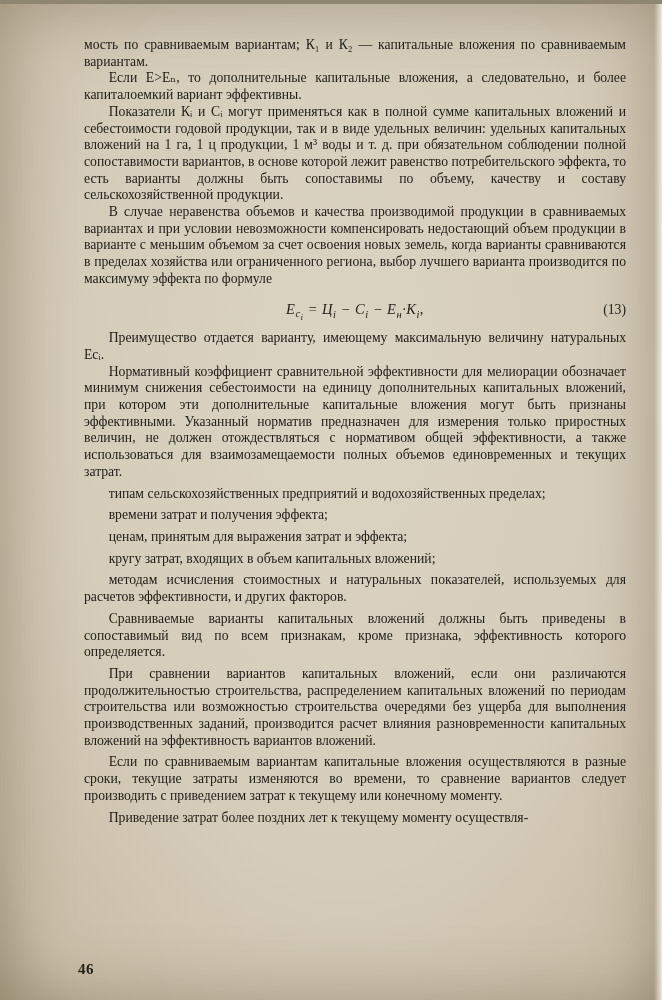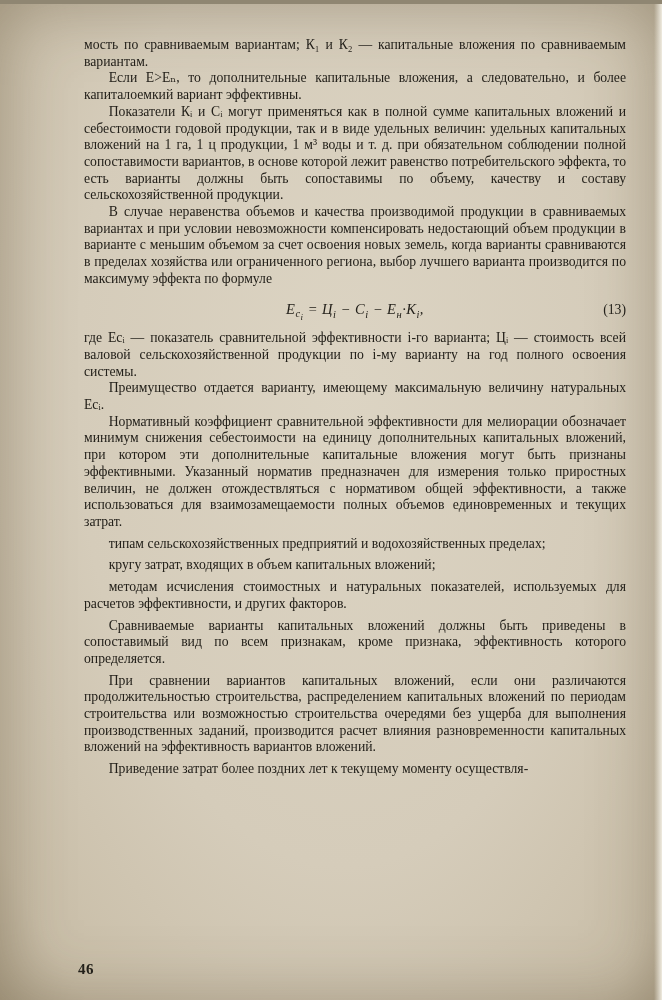--- a/index.html
+++ b/index.html
@@ -64,26 +64,28 @@
     <p class="para no-indent">мость по сравниваемым вариантам; К₁ и К₂ — капитальные вложения по сравниваемым вариантам.</p>
     <p class="para">Если Е&gt;Еₙ, то дополнительные капитальные вложения, а следовательно, и более капиталоемкий вариант эффективны.</p>
     <p class="para">Показатели Кᵢ и Сᵢ могут применяться как в полной сумме капитальных вложений и себестоимости годовой продукции, так и в виде удельных величин: удельных капитальных вложений на 1 га, 1 ц продукции, 1 м³ воды и т. д. при обязательном соблюдении полной сопоставимости вариантов, в основе которой лежит равенство потребительского эффекта, то есть варианты должны быть сопоставимы по объему, качеству и составу сельскохозяйственной продукции.</p>
     <p class="para">В случае неравенства объемов и качества производимой продукции в сравниваемых вариантах и при условии невозможности компенсировать недостающий объем продукции в варианте с меньшим объемом за счет освоения новых земель, когда варианты сравниваются в пределах хозяйства или ограниченного региона, выбор лучшего варианта производится по максимуму эффекта по формуле</p>
 
     <div class="formula-line">
       <span class="formula"><span>Е</span><sub><span>с</span><sub>i</sub></sub> <span>=</span> <span>Ц</span><sub>i</sub> <span>−</span> <span>С</span><sub>i</sub> <span>−</span> <span>Е</span><sub>н</sub><span>·</span><span>К</span><sub>i</sub><span>,</span></span>
       <span class="formula-num">(13)</span>
     </div>
 
-    <p class="para no-indent">где Есᵢ — показатель сравнительной эффективности i-го варианта; Цᵢ — стоимость всей валовой сельскохозяйственной продукции по i-му варианту на год полного освоения системы.</p>
     <p class="para">Преимущество отдается варианту, имеющему максимальную величину натуральных Есᵢ.</p>
     <p class="para">Нормативный коэффициент сравнительной эффективности для мелиорации обозначает минимум снижения себестоимости на единицу дополнительных капитальных вложений, при котором эти дополнительные капитальные вложения могут быть признаны эффективными. Указанный норматив предназначен для измерения только приростных величин, не должен отождествляться с нормативом общей эффективности, а также использоваться для взаимозамещаемости полных объемов единовременных и текущих затрат.</p>
     <p class="para list">типам сельскохозяйственных предприятий и водохозяйственных пределах;</p>
+    <p class="para list">времени затрат и получения эффекта;</p>
+    <p class="para list">ценам, принятым для выражения затрат и эффекта;</p>
     <p class="para list">кругу затрат, входящих в объем капитальных вложений;</p>
     <p class="para list">методам исчисления стоимостных и натуральных показателей, используемых для расчетов эффективности, и других факторов.</p>
     <p class="para">Сравниваемые варианты капитальных вложений должны быть приведены в сопоставимый вид по всем признакам, кроме признака, эффективность которого определяется.</p>
     <p class="para gap-top">При сравнении вариантов капитальных вложений, если они различаются продолжительностью строительства, распределением капитальных вложений по периодам строительства или возможностью строительства очередями без ущерба для выполнения производственных заданий, производится расчет влияния разновременности капитальных вложений на эффективность вариантов вложений.</p>
+    <p class="para gap-top">Если по сравниваемым вариантам капитальные вложения осуществляются в разные сроки, текущие затраты изменяются во времени, то сравнение вариантов следует производить с приведением затрат к текущему или конечному моменту.</p>
     <p class="para gap-top">Приведение затрат более поздних лет к текущему моменту осуществля-</p>
 
   </div>
 
   <div class="page-number">46</div>
 </div>
 
 </body></html>

